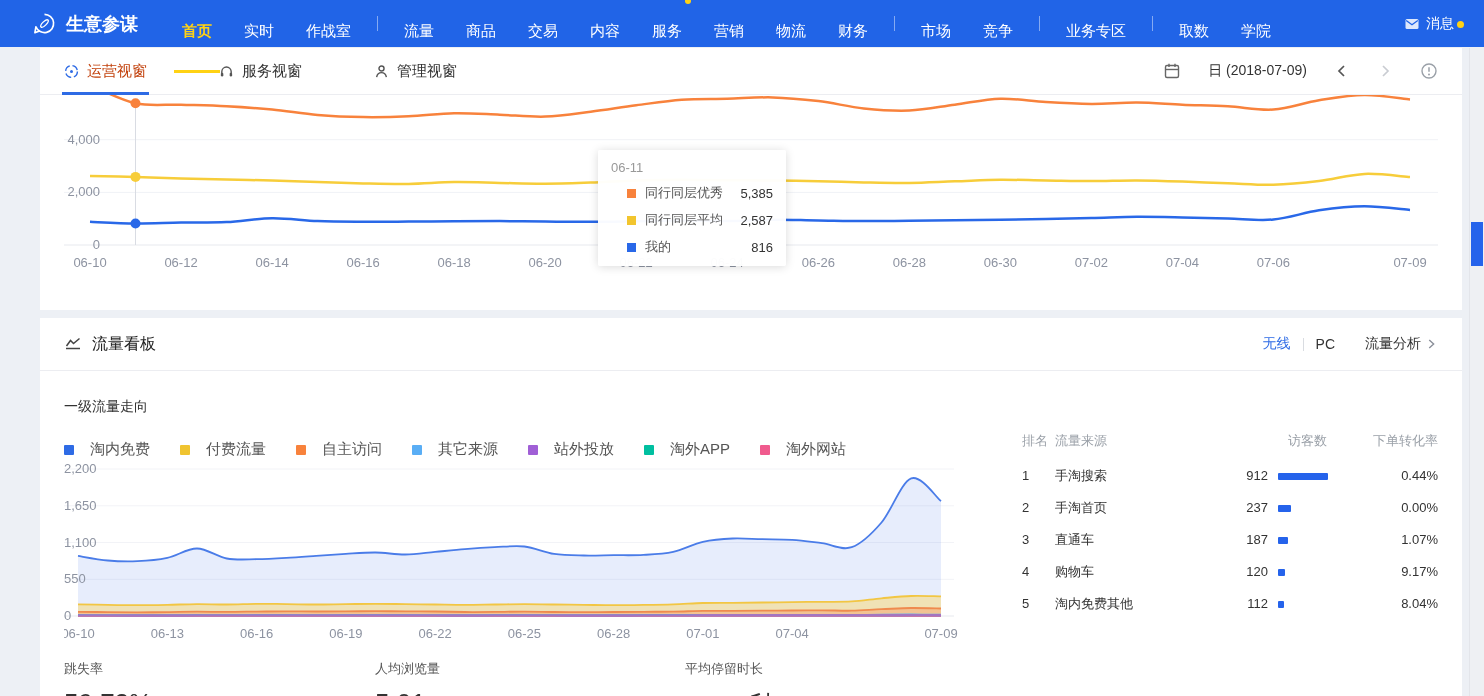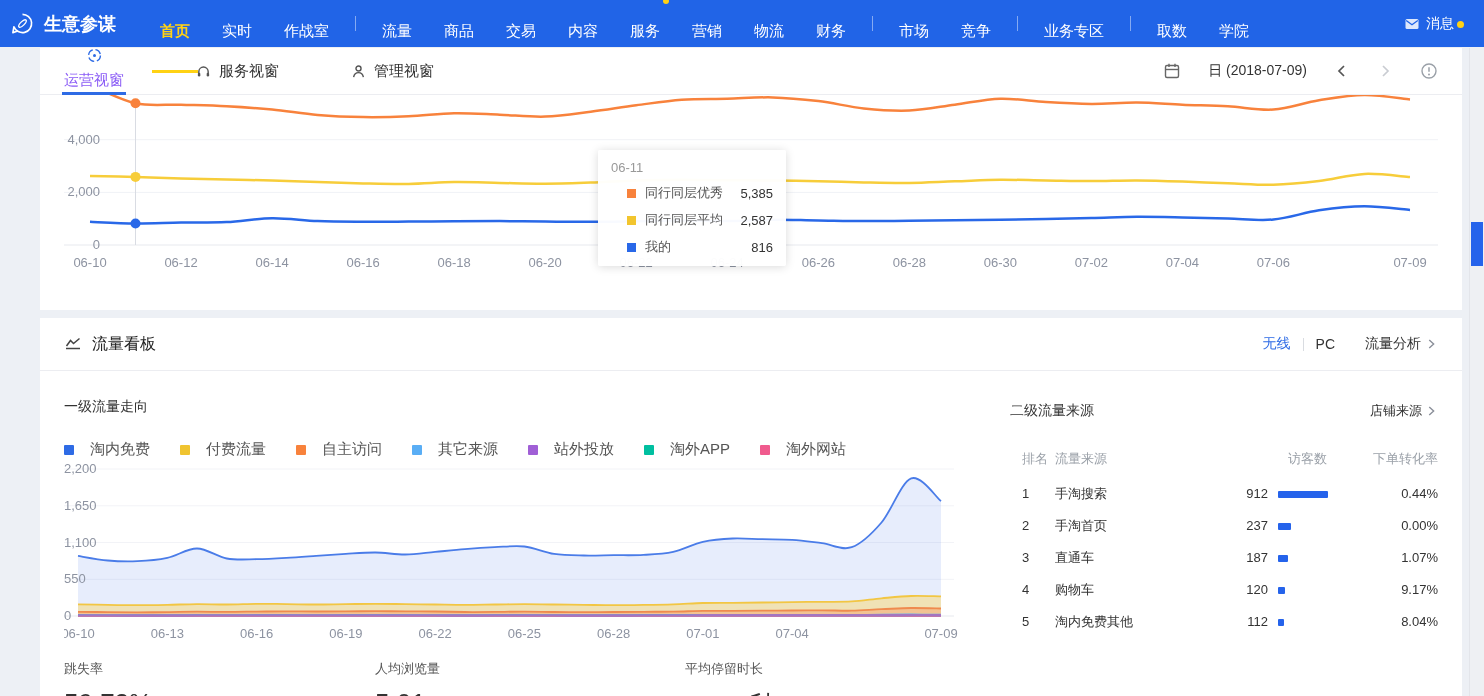--- a/index.html
+++ b/index.html
@@ -4,21 +4,21 @@
 <style>
   html{background:#e9ecf2;}
   body{margin:0;width:1484px;height:696px;position:relative;overflow:hidden;
        background:#edf0f5;font-family:"Liberation Sans","DejaVu Sans",sans-serif;
        -webkit-font-smoothing:antialiased;}
   svg text{font-family:"Liberation Sans","DejaVu Sans",sans-serif;}
 
   
   .topnav{position:absolute;left:0;top:0;width:1484px;height:47px;background:#2164e7;
           display:flex;align-items:center;color:#fff;z-index:20;}
-  .brand{display:flex;align-items:center;gap:9px;padding:0 28px 0 10px;font-size:18px;font-weight:bold;cursor:pointer;}
+  .brand{display:flex;align-items:center;gap:9px;padding:0 28px 0 32px;font-size:18px;font-weight:bold;cursor:pointer;}
   .nav-menu{display:flex;align-items:center;height:100%;}
   .nav-item{position:relative;height:100%;display:flex;align-items:center;padding:18px 16px;
             font-size:15px;cursor:pointer;white-space:nowrap;margin-top:16px;}
   .nav-item.active{color:#ffd214;font-weight:bold;}
   .nav-item.active::after{content:"";position:absolute;left:8px;right:8px;bottom:0;height:3px;background:#ffd214;}
   .nav-dot{position:absolute;top:8px;right:7px;width:6px;height:6px;border-radius:50%;background:#ffd214;}
   .nav-divider{width:1px;height:15px;background:rgba(255,255,255,.45);margin:0 10px;}
   .nav-msg{margin-left:auto;display:flex;align-items:center;gap:6px;padding-right:30px;
            position:relative;font-size:14px;cursor:pointer;}
   .msg-dot{position:absolute;top:6px;right:20px;width:7px;height:7px;border-radius:50%;background:#ffd214;}
@@ -26,21 +26,21 @@
   
   .card{position:absolute;left:40px;width:1422px;background:#fff;}
   #card-top{top:48px;height:262px;}
   #card-board{top:318px;height:500px;}
 
   
   .tabrow{height:46px;border-bottom:1px solid #ecedf1;display:flex;align-items:center;padding:0 24px;}
   .vtab{display:flex;align-items:center;gap:8px;font-size:15px;color:#333;margin-right:72px;
         height:100%;position:relative;cursor:pointer;}
   .vtab .ticon{display:flex;color:#555;}
-  .vtab.active{color:#8b5cf6;flex-direction:column;}
+  .vtab.active{color:#c2410c;}
   .vtab.active .ticon{color:#2e6be5;}
   .vtab.active::after{content:"";position:absolute;left:-2px;right:-2px;bottom:-1px;height:3px;background:#2e6be5;}
   .toolbar{margin-left:auto;display:flex;align-items:center;gap:27px;color:#333;font-size:14px;}
   .tb-ico{display:flex;align-items:center;cursor:pointer;}
   .chev-dis{color:#c9ccd2;}
   .chev-en{color:#555;}
 
   
   .chart-wrap{position:relative;height:215px;overflow:hidden;}
   #tooltip{position:absolute;left:558px;top:55px;width:162px;background:rgba(255,255,255,.97);
@@ -379,31 +379,20 @@
         <text x="371.1" y="177" text-anchor="middle" fill="#8d93a1" font-size="13">06-22</text>
         <text x="460.4" y="177" text-anchor="middle" fill="#8d93a1" font-size="13">06-25</text>
         <text x="549.7" y="177" text-anchor="middle" fill="#8d93a1" font-size="13">06-28</text>
         <text x="638.9" y="177" text-anchor="middle" fill="#8d93a1" font-size="13">07-01</text>
         <text x="728.2" y="177" text-anchor="middle" fill="#8d93a1" font-size="13">07-04</text>
         <text x="877" y="177" text-anchor="middle" fill="#8d93a1" font-size="13">07-09</text>
       </svg>
   </div>
 
   <div class="right-col">
-    <div class="rc-head">
-      <span class="sec-title">二级流量来源</span>
-      <span class="rc-link">
-        <span>店铺来源</span>
-        <span class="chev-sm">
-          <svg width="14" height="14" viewBox="0 0 16 16">
-              <polyline points="6,3.5 11,8 6,12.5" fill="none" stroke="currentColor" stroke-width="1.6"></polyline>
-            </svg>
-        </span>
-      </span>
-    </div>
     <div class="t-head" id="table-head">
         <span class="th-c0">排名</span>
         <span class="th-c1">流量来源</span>
         <span class="th-c2">访客数</span>
         <span class="th-c3">下单转化率</span>
       </div>
     <div class="t-rows" id="table-rows">
         <div class="t-row">
           <span class="tr-rank">1</span>
           <span class="tr-src">手淘搜索</span>

